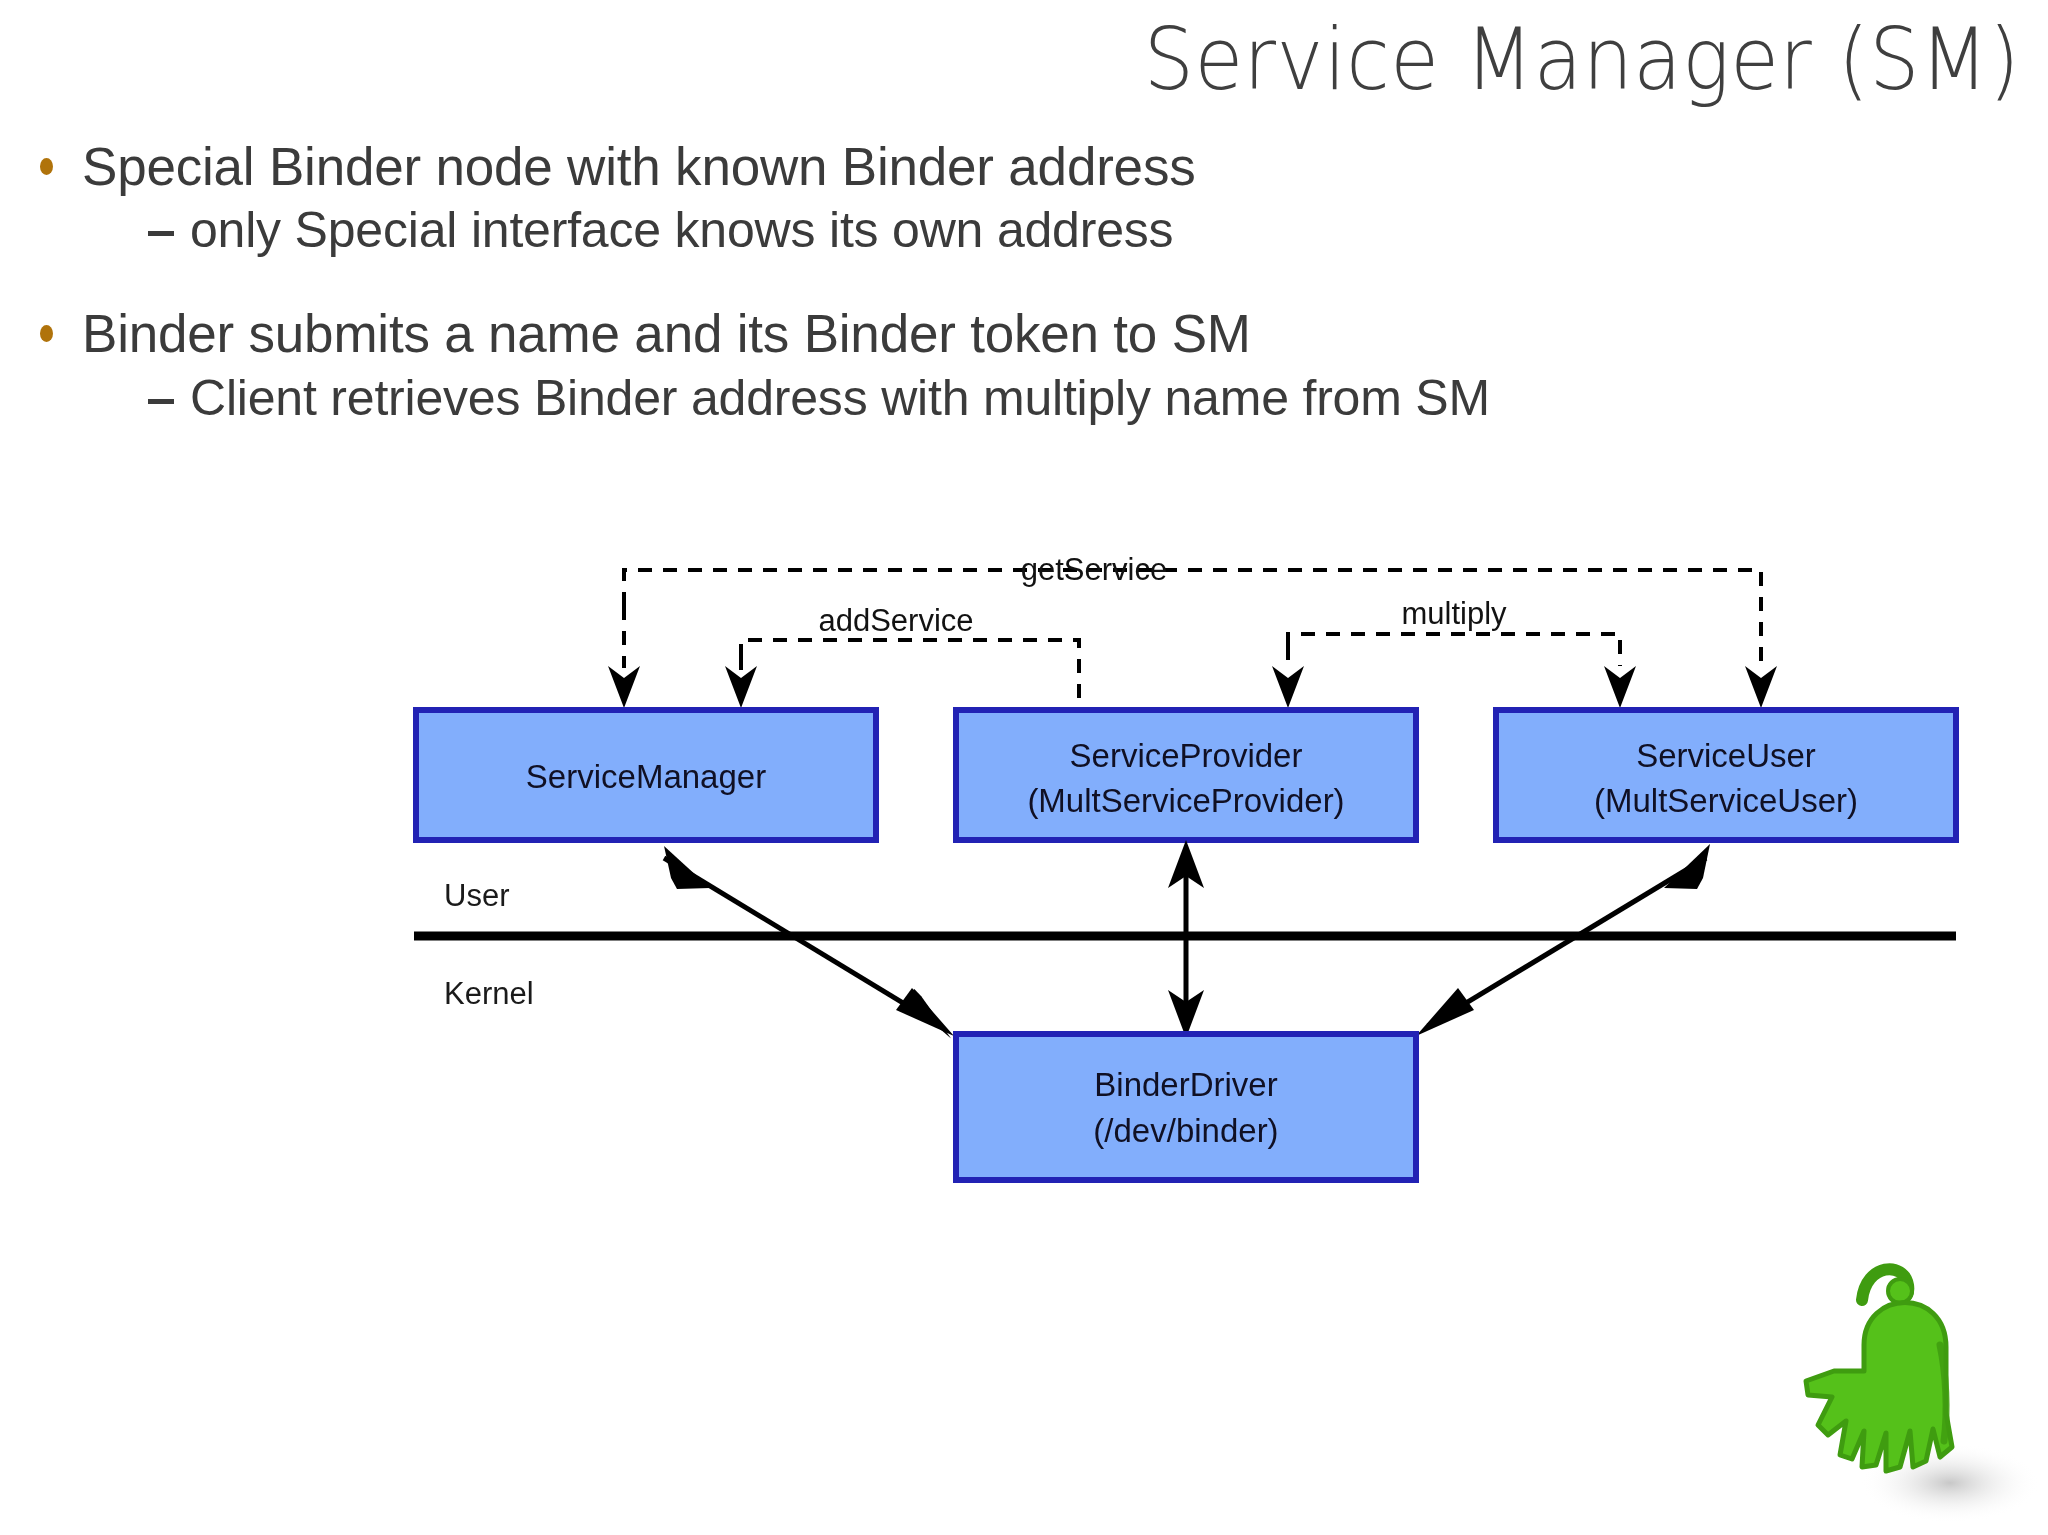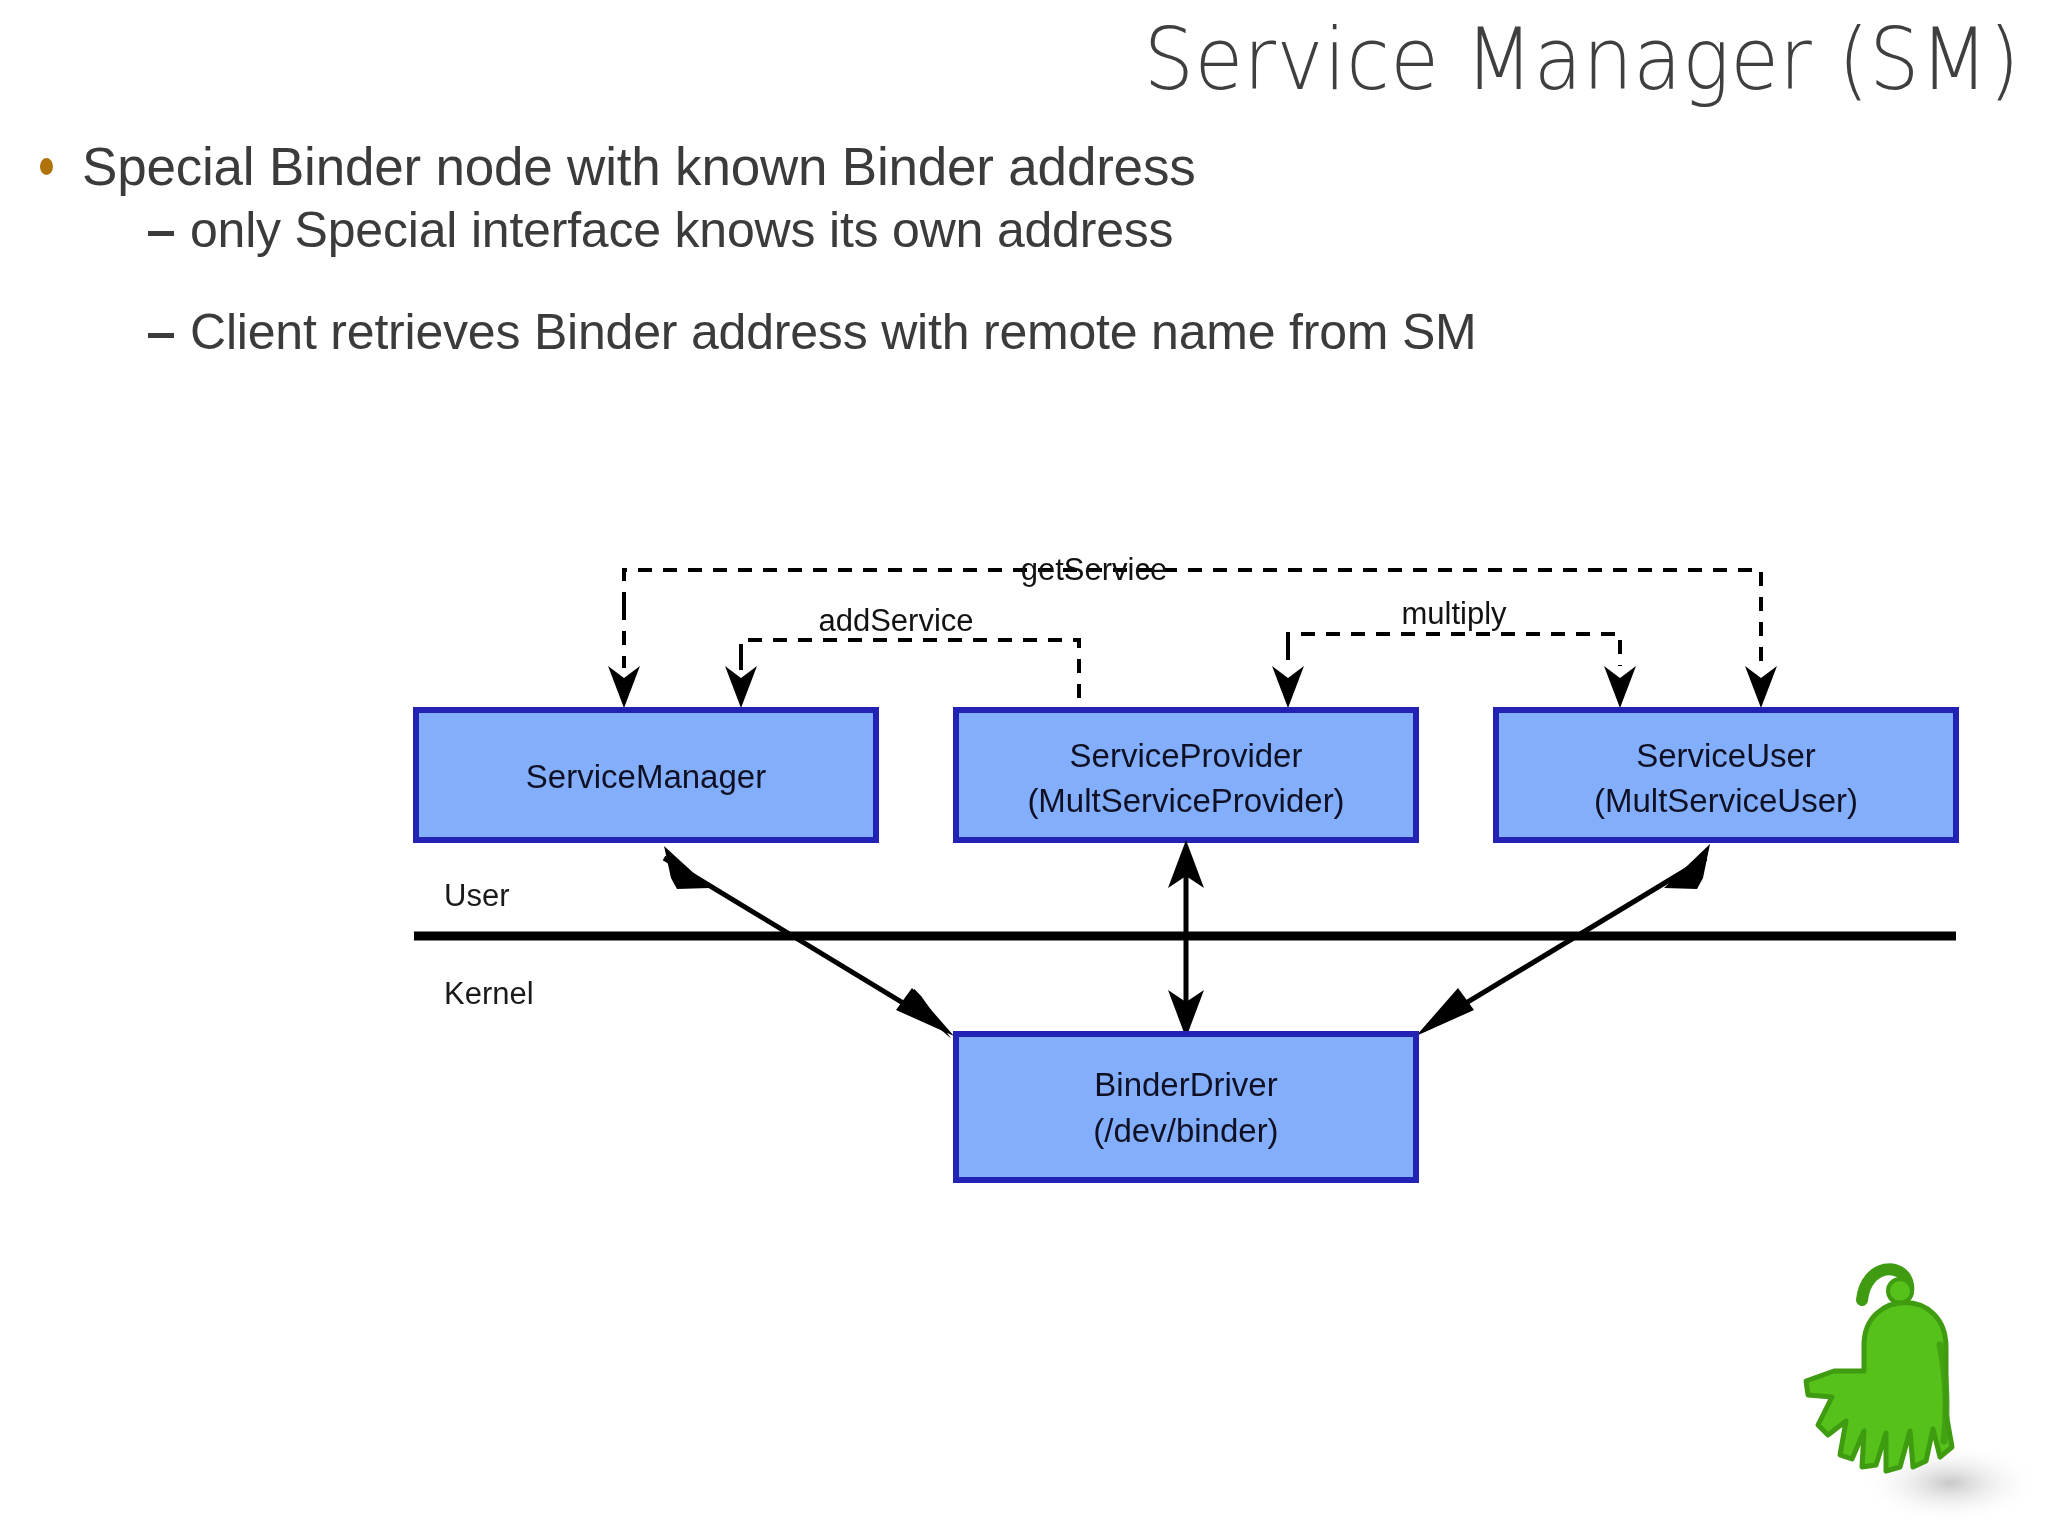--- a/index.html
+++ b/index.html
@@ -130,24 +130,30 @@
   </div>
 
 
   <div class="bullet-row lvl2">
     <div class="marker-dash"></div>
     <div class="btext">only Special interface knows its own address</div>
   </div>
 
   <div class="spacer"></div>
 
+  <div class="bullet-row lvl1">
+    <div class="marker-dot">
+        <span></span>
+      </div>
+    <div class="btext">Binder submits a name and its Binder token to SM</div>
+  </div>
 
   <div class="bullet-row lvl2">
     <div class="marker-dash"></div>
-    <div class="btext">Client retrieves Binder address with remote name from SM</div>
+    <div class="btext">Client retrieves Binder address with multiply name from SM</div>
   </div>
 
 </div>
 
 <div class="diagram">
 <svg width="2048" height="640" viewBox="0 0 2048 640" xmlns="http://www.w3.org/2000/svg">
   <defs>
     <marker id="ahead" markerWidth="14" markerHeight="16" refX="6" refY="14" orient="auto" markerUnits="userSpaceOnUse">
       <path d="M0,0 L6,16 L12,0 L6,5 Z" fill="#000"></path>
     </marker>

